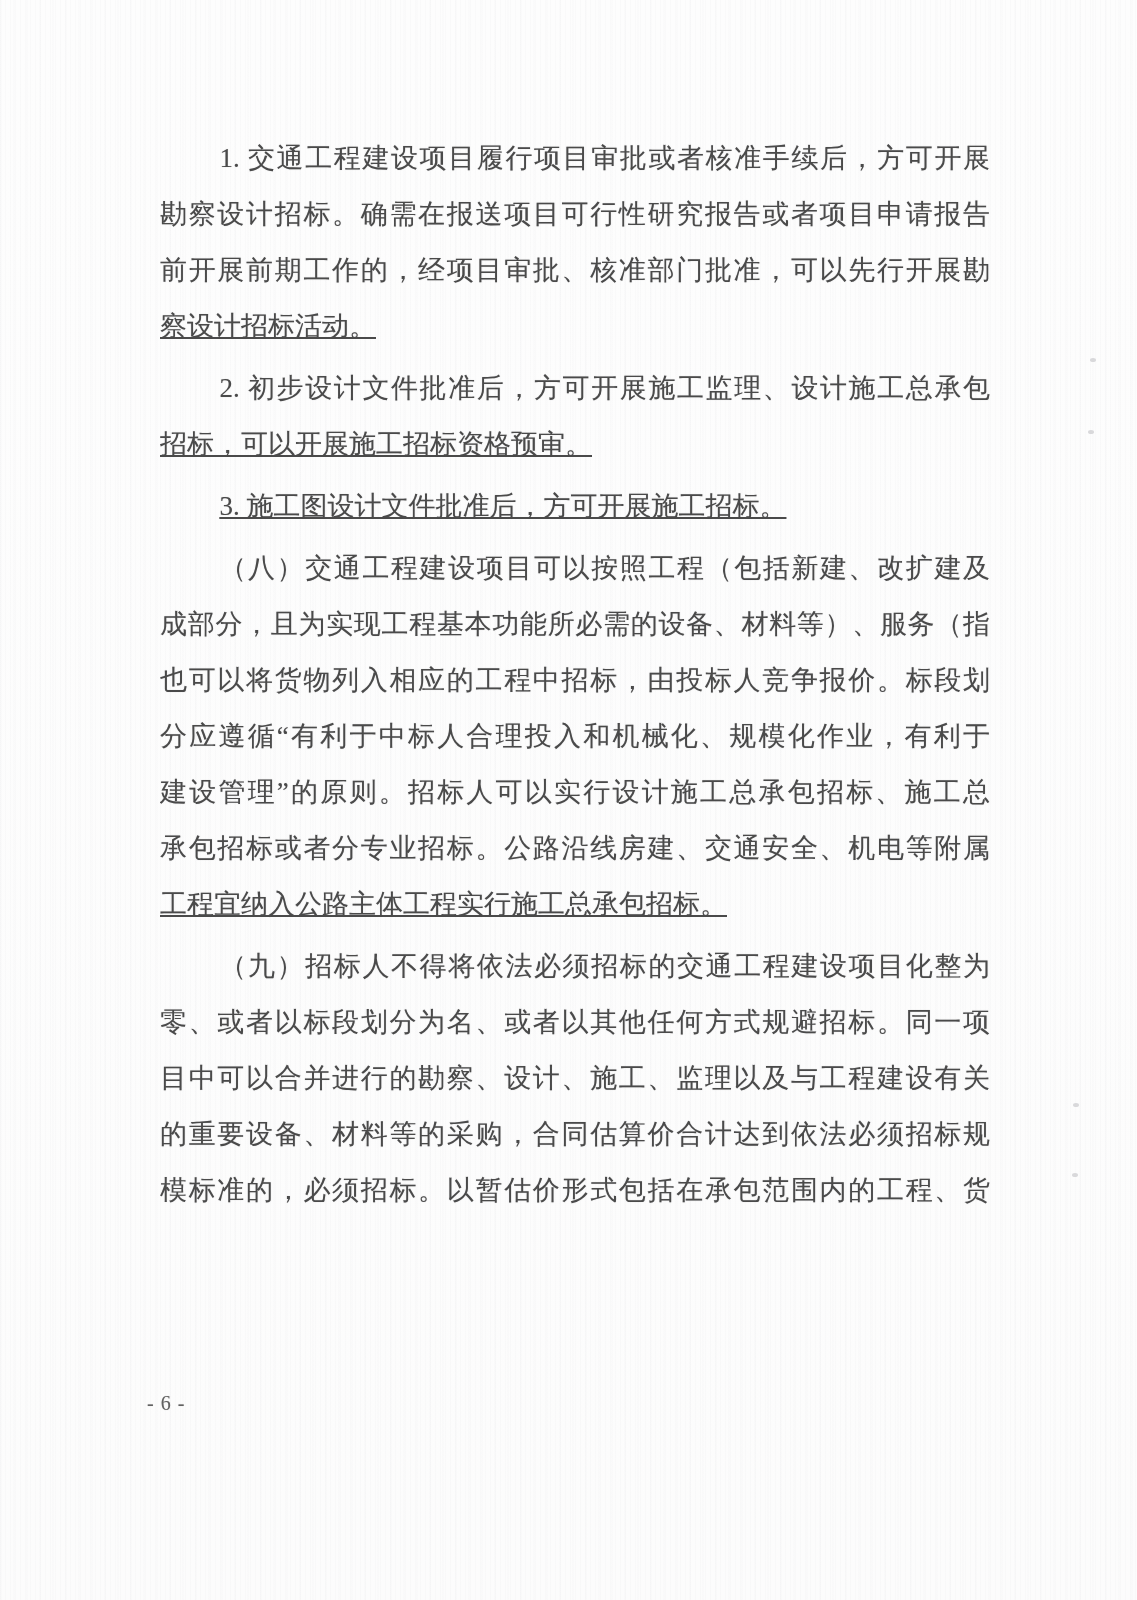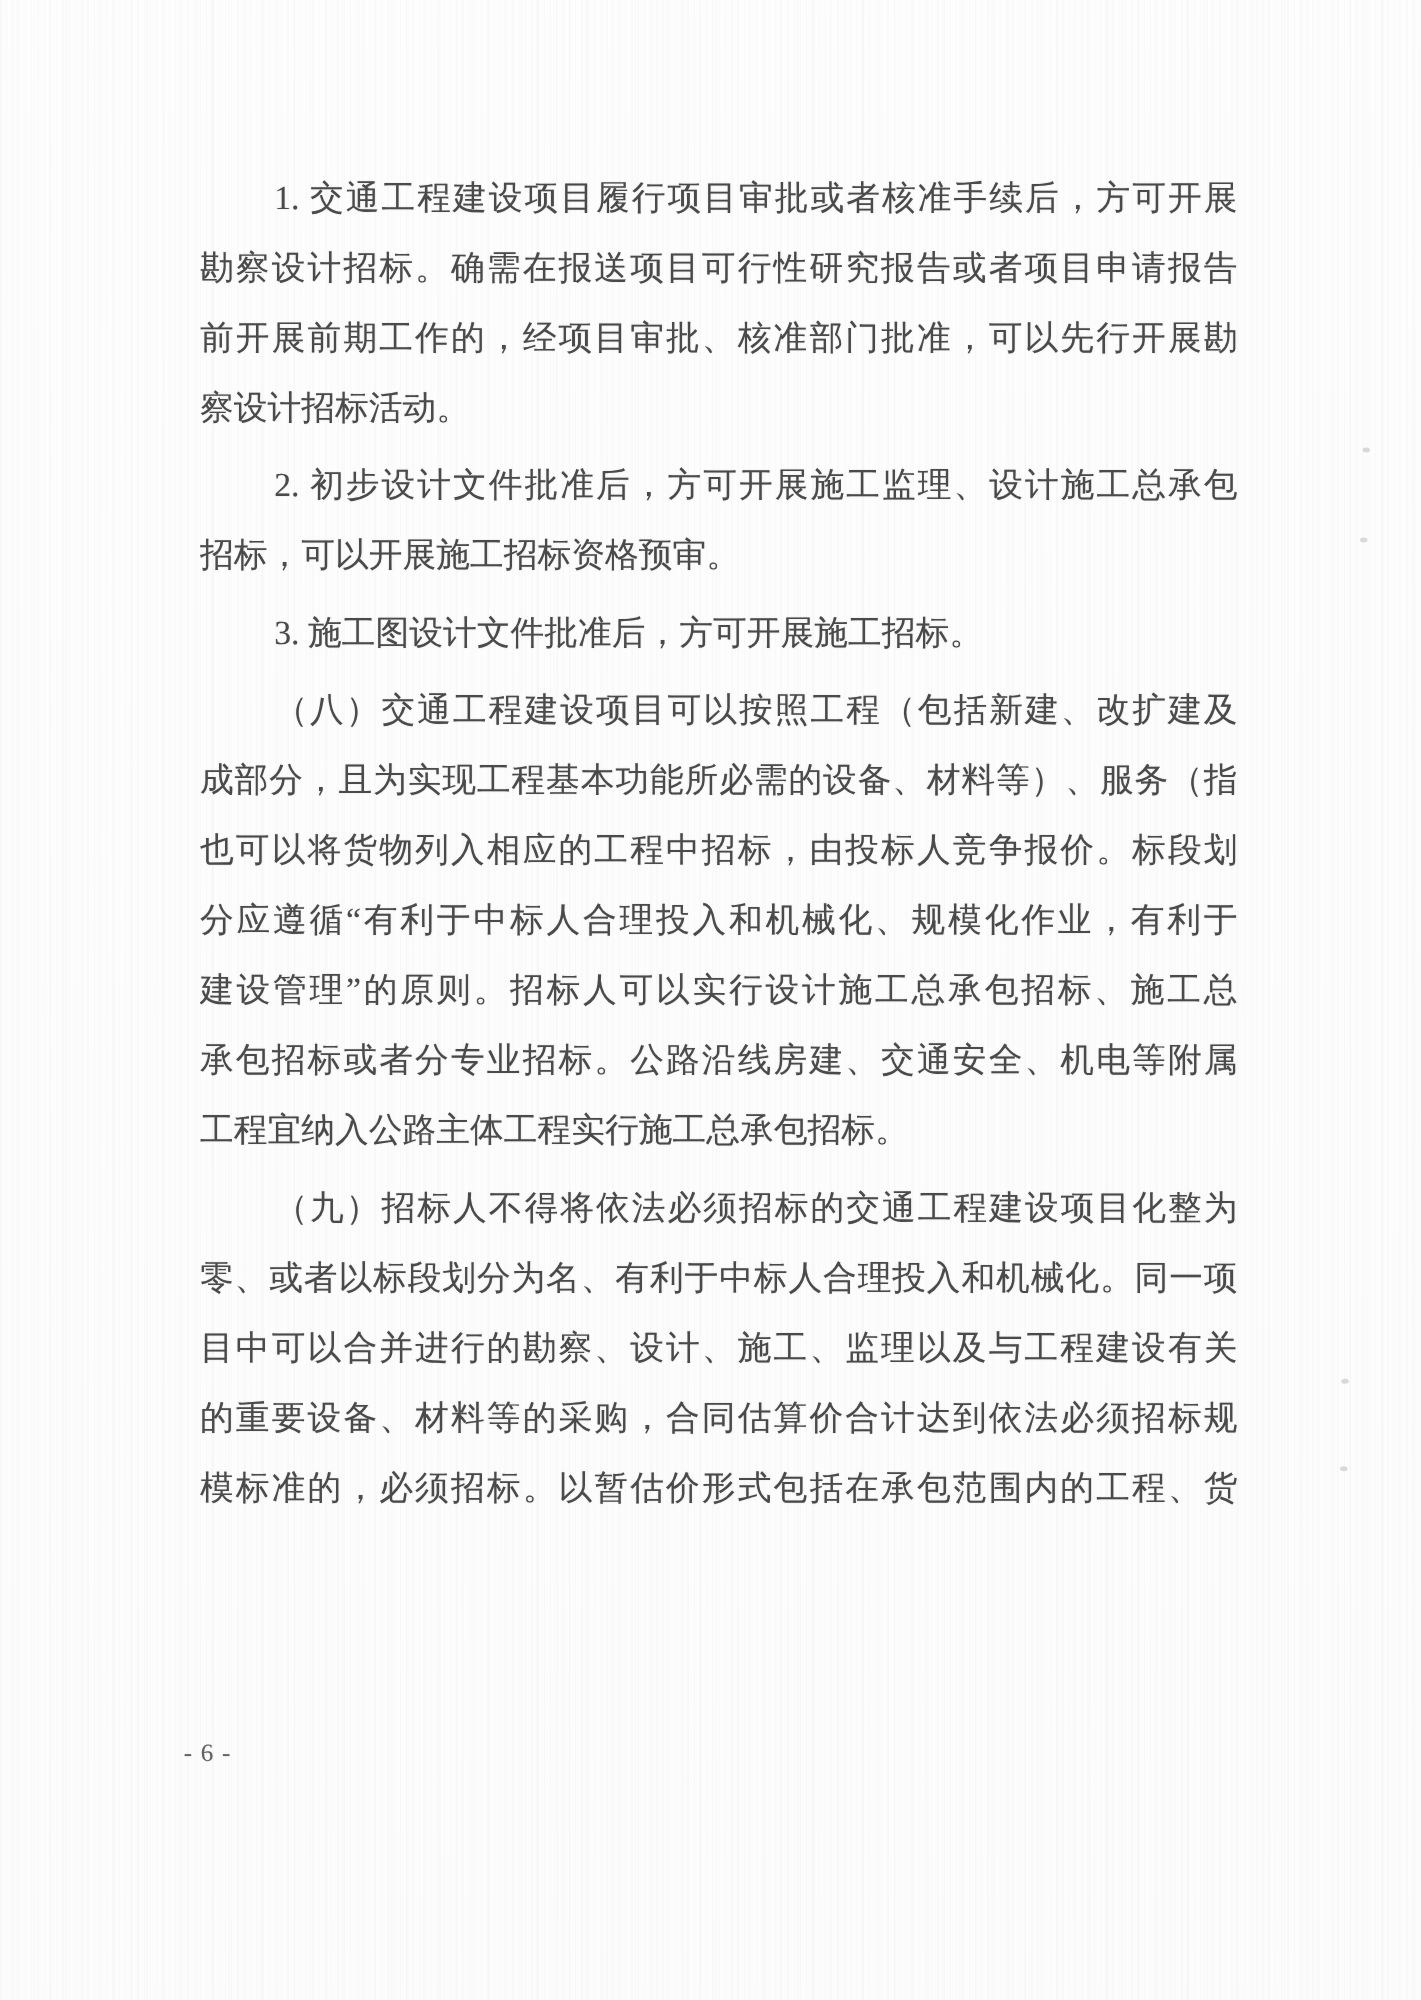--- a/index.html
+++ b/index.html
@@ -38,20 +38,21 @@
     text-align: justify;
     text-align-last: justify;
     height: 56px;
     overflow: hidden;
   }
   .line.first {
     text-indent: 2.2em;
   }
   .line.short {
     text-align-last: left;
+    text-decoration: underline;
   }
   .page-number {
     position: absolute;
     left: 147px;
     top: 1390px;
     font-size: 20px;
     line-height: 26px;
     color: #616161;
     letter-spacing: 1px;
     text-shadow: 0 0 1px rgba(97,97,97,0.3);
@@ -89,21 +90,21 @@
         <div class="line first">（八）交通工程建设项目可以按照工程（包括新建、改扩建及</div>
         <div class="line">成部分，且为实现工程基本功能所必需的设备、材料等）、服务（指</div>
         <div class="line">也可以将货物列入相应的工程中招标，由投标人竞争报价。标段划</div>
         <div class="line">分应遵循“有利于中标人合理投入和机械化、规模化作业，有利于</div>
         <div class="line">建设管理”的原则。招标人可以实行设计施工总承包招标、施工总</div>
         <div class="line">承包招标或者分专业招标。公路沿线房建、交通安全、机电等附属</div>
         <div class="line short">工程宜纳入公路主体工程实行施工总承包招标。</div>
       </div>
       <div class="paragraph">
         <div class="line first">（九）招标人不得将依法必须招标的交通工程建设项目化整为</div>
-        <div class="line">零、或者以标段划分为名、有利于中标人合理投入和机械化。同一项</div>
+        <div class="line">零、或者以标段划分为名、或者以其他任何方式规避招标。同一项</div>
         <div class="line">目中可以合并进行的勘察、设计、施工、监理以及与工程建设有关</div>
         <div class="line">的重要设备、材料等的采购，合同估算价合计达到依法必须招标规</div>
         <div class="line">模标准的，必须招标。以暂估价形式包括在承包范围内的工程、货</div>
       </div>
     </div>
 
   <div class="page-number">- 6 -</div>
 
   <div class="speck s1"></div>
   <div class="speck s2"></div>

